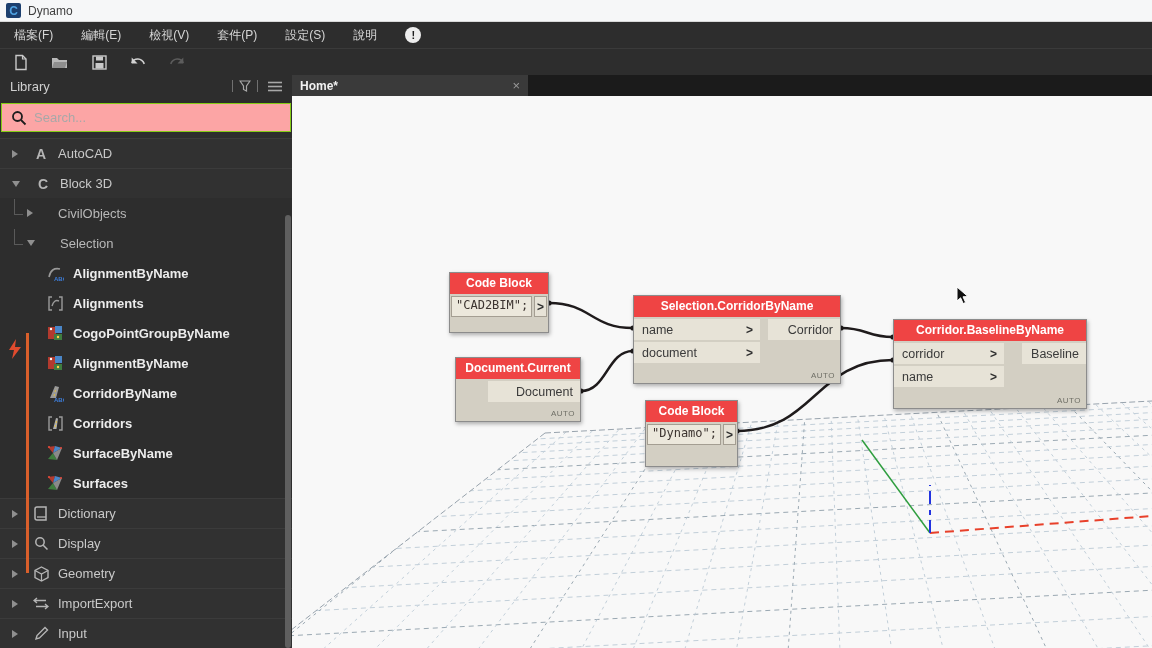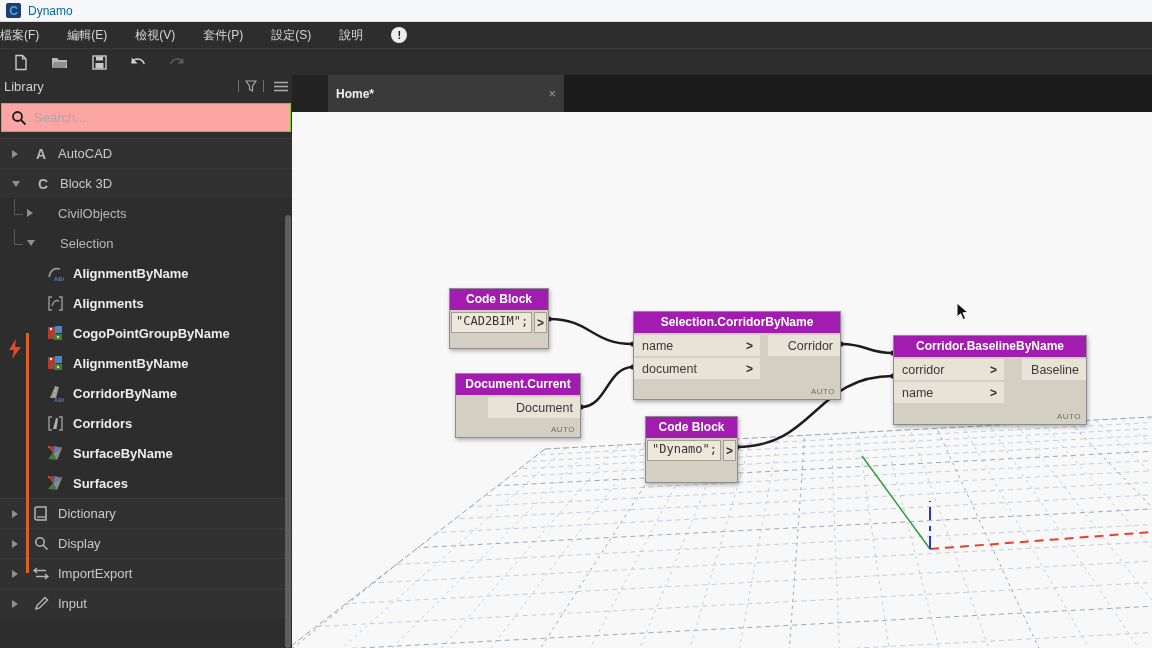--- a/index.html
+++ b/index.html
@@ -4,38 +4,38 @@
 <style>
   * { margin:0; padding:0; box-sizing:border-box; }
   html,body { width:1152px; height:648px; overflow:hidden; background:#222; }
   body { font-family:"Liberation Sans", sans-serif; }
   .app { position:relative; width:1152px; height:648px; display:flex; flex-direction:column; }
 
   
   .titlebar { height:22px; background:#f6f7f8; border-bottom:1px solid #d8d8d8; display:flex; align-items:center; padding-left:6px; }
   .logo { width:15px; height:15px; margin-right:7px; display:inline-flex; align-items:center; justify-content:center;
           background:#1c3f6e; color:#4fa3e3; font-weight:bold; font-size:12px; border-radius:2px; }
-  .win-title { font-size:12px; color:#0369a1;text-align:center; }
-
-  
-  .menubar { height:26px; background:#2d2d2d; display:flex; align-items:center; gap:28px; }
+  .win-title { font-size:12px; color:#404040;text-align:center; }
+
+  
+  .menubar { height:26px; background:#2d2d2d; display:flex; align-items:center; padding-left:14px; gap:28px; }
   .menu-item { color:#d6d6d6; font-size:12px; cursor:default; }
   .alert-circle { width:16px; height:16px; border-radius:50%; background:#ededed; color:#1d1d1d;
                   font-weight:bold; font-size:11px; display:flex; align-items:center; justify-content:center; }
 
   
   .toolbar { height:27px; background:#2d2d2d; border-top:1px solid #3a3a3a; display:flex; align-items:center; padding-left:12px; gap:21px; }
   .tbtn { width:18px; height:18px; display:flex; align-items:center; justify-content:center; }
 
   
   .main { flex:1; display:flex; height:573px; }
 
   
   .library { width:292px; background:#2d2d2d; position:relative; overflow:hidden; }
-  .lib-header { height:22px; display:flex; align-items:center; padding:0 4px; color:#cfcfcf; font-size:13px; }
+  .lib-header { height:22px; display:flex; align-items:center; padding:0 10px; color:#cfcfcf; font-size:13px; }
   .lib-header .spacer { flex:1; }
   .vbar { width:1px; height:12px; background:#707070; margin:0 6px; }
   .search-wrap { position:relative; margin:6px 1px 6px 1px; height:29px; background:#fca5a5; border:1px solid #84cc16; }
   .search-input { width:100%; height:100%; border:none; outline:none; padding-left:32px; font-size:13px; color:#333; background:transparent; font-family:"Liberation Sans",sans-serif; }
   .search-input::placeholder { color:#a8a8a8; }
   .search-icon { position:absolute; left:9px; top:6px; }
   .tree { position:relative; }
   .row { height:30px; display:flex; align-items:center; position:relative; }
   .row.top { background:#313131; border-top:1px solid #3b3b3b; }
   .arr { width:0; height:0; margin-left:12px; margin-right:0; }
@@ -48,30 +48,30 @@
   .lbl-sub { color:#b8b8b8; font-size:13px; margin-left:25px; }
   .leaf { padding-left:46px; }
   .licon { width:18px; margin-right:9px; display:flex; justify-content:center; }
   .lbl-leaf { color:#ececec; font-size:13px; font-weight:600; }
   .accent-bar { position:absolute; left:26px; top:258px; width:3px; height:240px; background:#d95f2b; }
   .bolt { position:absolute; left:7px; top:263px; }
   .lib-scroll { position:absolute; right:1px; top:140px; width:6px; height:433px; background:#5f5f5f; border-radius:3px; }
 
   
   .canvas-col { flex:1; display:flex; flex-direction:column; }
-  .tabbar { height:37px; background:#1b1b1b; display:flex;margin-left:36px; }
+  .tabbar { height:21px; background:#1b1b1b; display:flex; }
   .tab { width:236px; background:#3a3a3a; display:flex; align-items:center; padding:0 8px; }
   .tab-label { color:#f0f0f0; font-size:12px; font-weight:bold; flex:1; }
   .tab-close { color:#9a9a9a; font-size:13px; }
   .canvas { position:relative; flex:1; background:#f8f8f8; overflow:hidden; }
   #canvas-svg { position:absolute; left:0; top:0; }
 
   
   .node { position:absolute; background:#d3cfc3; border:1px solid #8c8c8c; box-shadow:1px 2px 4px rgba(0,0,0,.3); display:flex; flex-direction:column; }
-  .node-header { background:#a21caf; color:#fff; font-size:12px; font-weight:bold; text-align:center; padding:3px 6px 4px 6px; white-space:nowrap; }
+  .node-header { background:#ef4444; color:#fff; font-size:12px; font-weight:bold; text-align:center; padding:3px 6px 4px 6px; white-space:nowrap; }
   .node-body { position:relative; flex:1; padding-top:2px; }
   .prow { display:flex; margin-bottom:2px; }
   .pin { background:#e7e3d7; color:#3a3a3a; font-size:12.5px; display:flex; align-items:center; justify-content:space-between; height:21px; padding:0 7px 0 8px; }
   .pin .chev { font-weight:bold; color:#2f2f2f; font-size:12px; }
   .pout { background:#e7e3d7; color:#3a3a3a; font-size:12.5px; height:21px; display:flex; align-items:center; justify-content:flex-end; padding:0 7px; margin-left:auto; }
   .auto-badge { position:absolute; right:5px; bottom:3px; font-size:8px; font-weight:normal; letter-spacing:.5px; color:#6f6f66; }
   .coderow { display:flex; gap:2px; padding:0 1px; }
   .codebox { flex:1; background:#ece8dc; border:1px solid #a49e92; font-family:"DejaVu Sans Mono", monospace; font-size:12px; color:#3c3430; padding:1px 3px 2px 4px; height:21px; }
   .codeport { width:20px; background:#e7e3d7; border:1px solid #a49e92; display:flex; align-items:center; justify-content:center; font-size:12px; font-weight:bold; color:#2f2f2f; height:21px; }
 
@@ -283,20 +283,30 @@
         </div>
         <div class="row top">
           <span class="arr r"></span>
           <span class="gicon">
               <svg width="15" height="15" viewBox="0 0 15 15">
                 <circle cx="6" cy="6" r="4.2" fill="none" stroke="#b5b5b5" stroke-width="1.5"></circle>
                 <line x1="9.2" y1="9.2" x2="13.5" y2="13.5" stroke="#b5b5b5" stroke-width="1.5"></line>
               </svg>
             </span>
           <span class="lbl-top">Display</span>
+        </div>
+        <div class="row top">
+          <span class="arr r"></span>
+          <span class="gicon">
+              <svg width="15" height="16" viewBox="0 0 15 16">
+                <path d="M7.5 1 L14 4.5 V11.5 L7.5 15 L1 11.5 V4.5 Z" fill="none" stroke="#b5b5b5" stroke-width="1.4"></path>
+                <path d="M1 4.5 L7.5 8 L14 4.5 M7.5 8 V15" fill="none" stroke="#b5b5b5" stroke-width="1.2"></path>
+              </svg>
+            </span>
+          <span class="lbl-top">Geometry</span>
         </div>
         <div class="row top">
           <span class="arr r"></span>
           <span class="gicon">
               <svg width="16" height="13" viewBox="0 0 16 13">
                 <path d="M4 1 L1 3.5 L4 6 M1 3.5 H13" fill="none" stroke="#b5b5b5" stroke-width="1.4"></path>
                 <path d="M12 7 L15 9.5 L12 12 M15 9.5 H3" fill="none" stroke="#b5b5b5" stroke-width="1.4"></path>
               </svg>
             </span>
           <span class="lbl-top">ImportExport</span>

